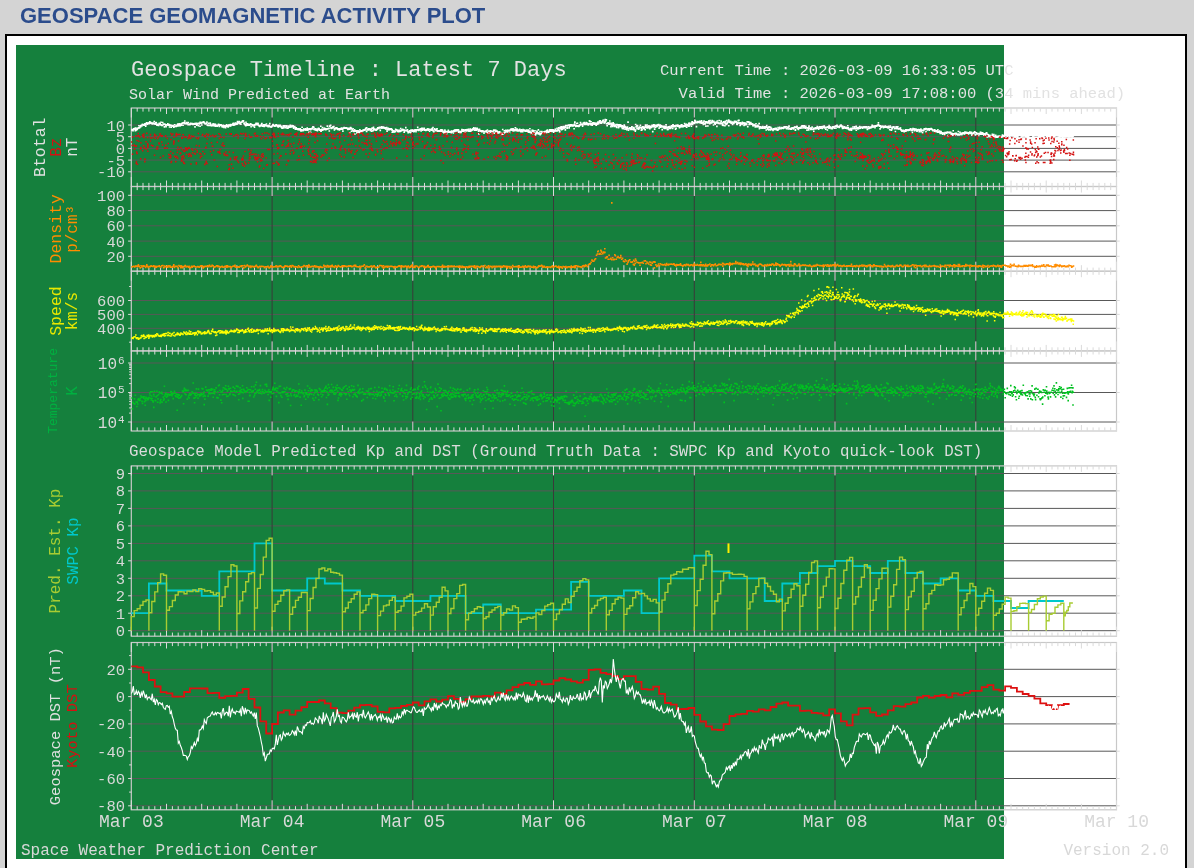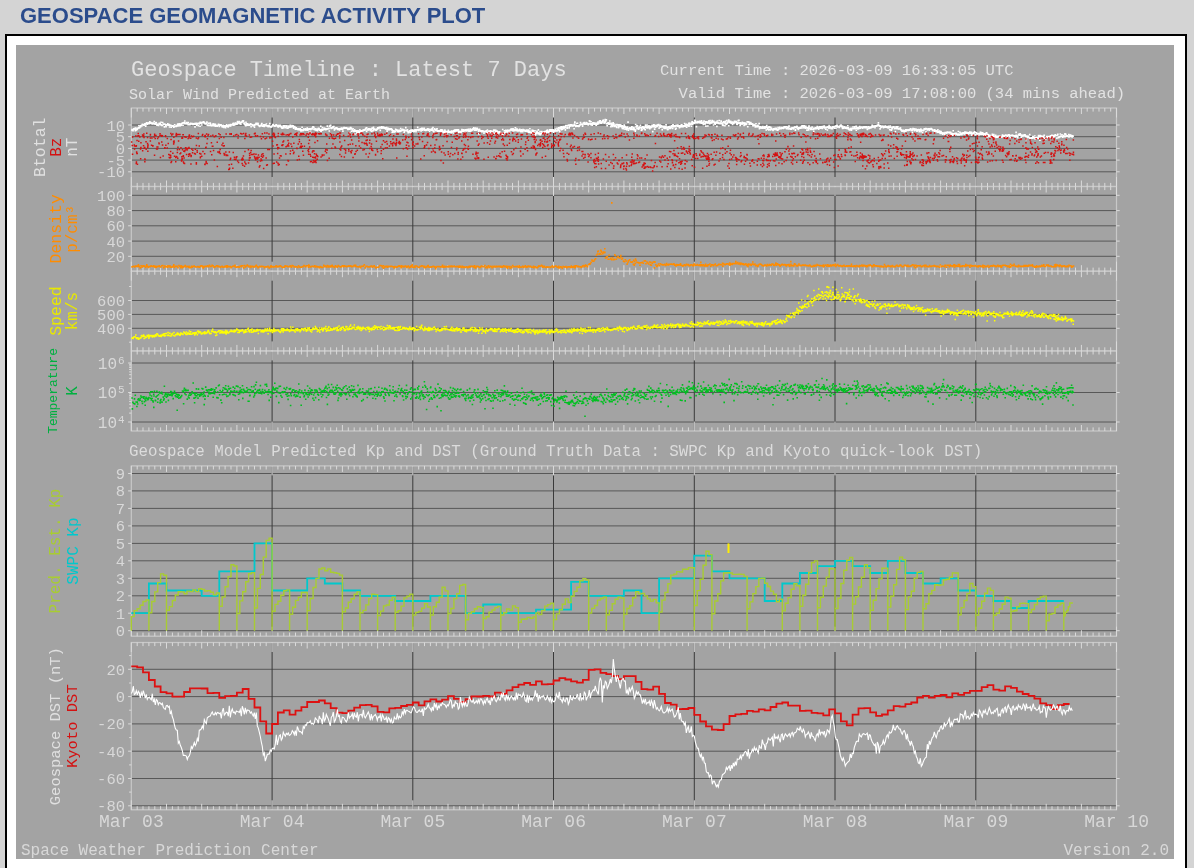--- a/index.html
+++ b/index.html
@@ -1,17 +1,17 @@
 <!DOCTYPE html>
 <html><head><meta charset="utf-8"><title>Geospace</title>
 <style>
 html,body{margin:0;padding:0;width:1194px;height:868px;overflow:hidden;background:#d4d4d4;}
 #hdr{position:absolute;left:20px;top:3px;font-family:"Liberation Sans",sans-serif;font-weight:bold;font-size:22px;color:#2b4c8c;text-align:right;}
 #box{position:absolute;left:5px;top:34px;width:1178px;height:845px;border:2px solid #000;background:#fff;}
-#plot{position:absolute;left:9px;top:9px;width:1158px;height:814px;background:#a3a3a3;}
+#plot{position:absolute;left:9px;top:9px;width:988px;height:814px;background:#15803d;}
 svg{display:block;}
 </style></head>
 <body>
 <div id="hdr">GEOSPACE GEOMAGNETIC ACTIVITY PLOT</div>
 <div id="box">
     <div id="plot">
 <svg width="1158" height="814" viewBox="16 45 1158 814">
 <path d="M131.3 171.8H1116.5M131.3 160.1H1116.5M131.3 148.4H1116.5M131.3 136.7H1116.5M131.3 125.0H1116.5M131.3 256.3H1116.5M131.3 241.1H1116.5M131.3 225.8H1116.5M131.3 210.6H1116.5M131.3 195.3H1116.5M131.3 328.3H1116.5M131.3 314.4H1116.5M131.3 300.5H1116.5M131.3 422.0H1116.5M131.3 392.5H1116.5M131.3 363.0H1116.5M131.3 630.7H1116.5M131.3 613.2H1116.5M131.3 595.8H1116.5M131.3 578.3H1116.5M131.3 560.8H1116.5M131.3 543.4H1116.5M131.3 525.9H1116.5M131.3 508.4H1116.5M131.3 490.9H1116.5M131.3 473.5H1116.5M131.3 805.8H1116.5M131.3 778.5H1116.5M131.3 751.2H1116.5M131.3 723.9H1116.5M131.3 696.6H1116.5M131.3 669.3H1116.5" stroke="#585858" stroke-width="1" fill="none"></path>
 <path d="M272.1 108.0V186.5M412.8 108.0V186.5M553.5 108.0V186.5M694.3 108.0V186.5M835.0 108.0V186.5M975.8 108.0V186.5M272.1 186.5V271.2M412.8 186.5V271.2M553.5 186.5V271.2M694.3 186.5V271.2M835.0 186.5V271.2M975.8 186.5V271.2M272.1 271.2V350.9M412.8 271.2V350.9M553.5 271.2V350.9M694.3 271.2V350.9M835.0 271.2V350.9M975.8 271.2V350.9M272.1 350.9V431.0M412.8 350.9V431.0M553.5 350.9V431.0M694.3 350.9V431.0M835.0 350.9V431.0M975.8 350.9V431.0M272.1 465.9V636.2M412.8 465.9V636.2M553.5 465.9V636.2M694.3 465.9V636.2M835.0 465.9V636.2M975.8 465.9V636.2M272.1 642.5V809.8M412.8 642.5V809.8M553.5 642.5V809.8M694.3 642.5V809.8M835.0 642.5V809.8M975.8 642.5V809.8" stroke="#3a3a3a" stroke-width="1" fill="none"></path>
 <rect x="131.3" y="108.0" width="985.2" height="78.5" fill="none" stroke="#c8c8c8" stroke-width="1.2"></rect>

